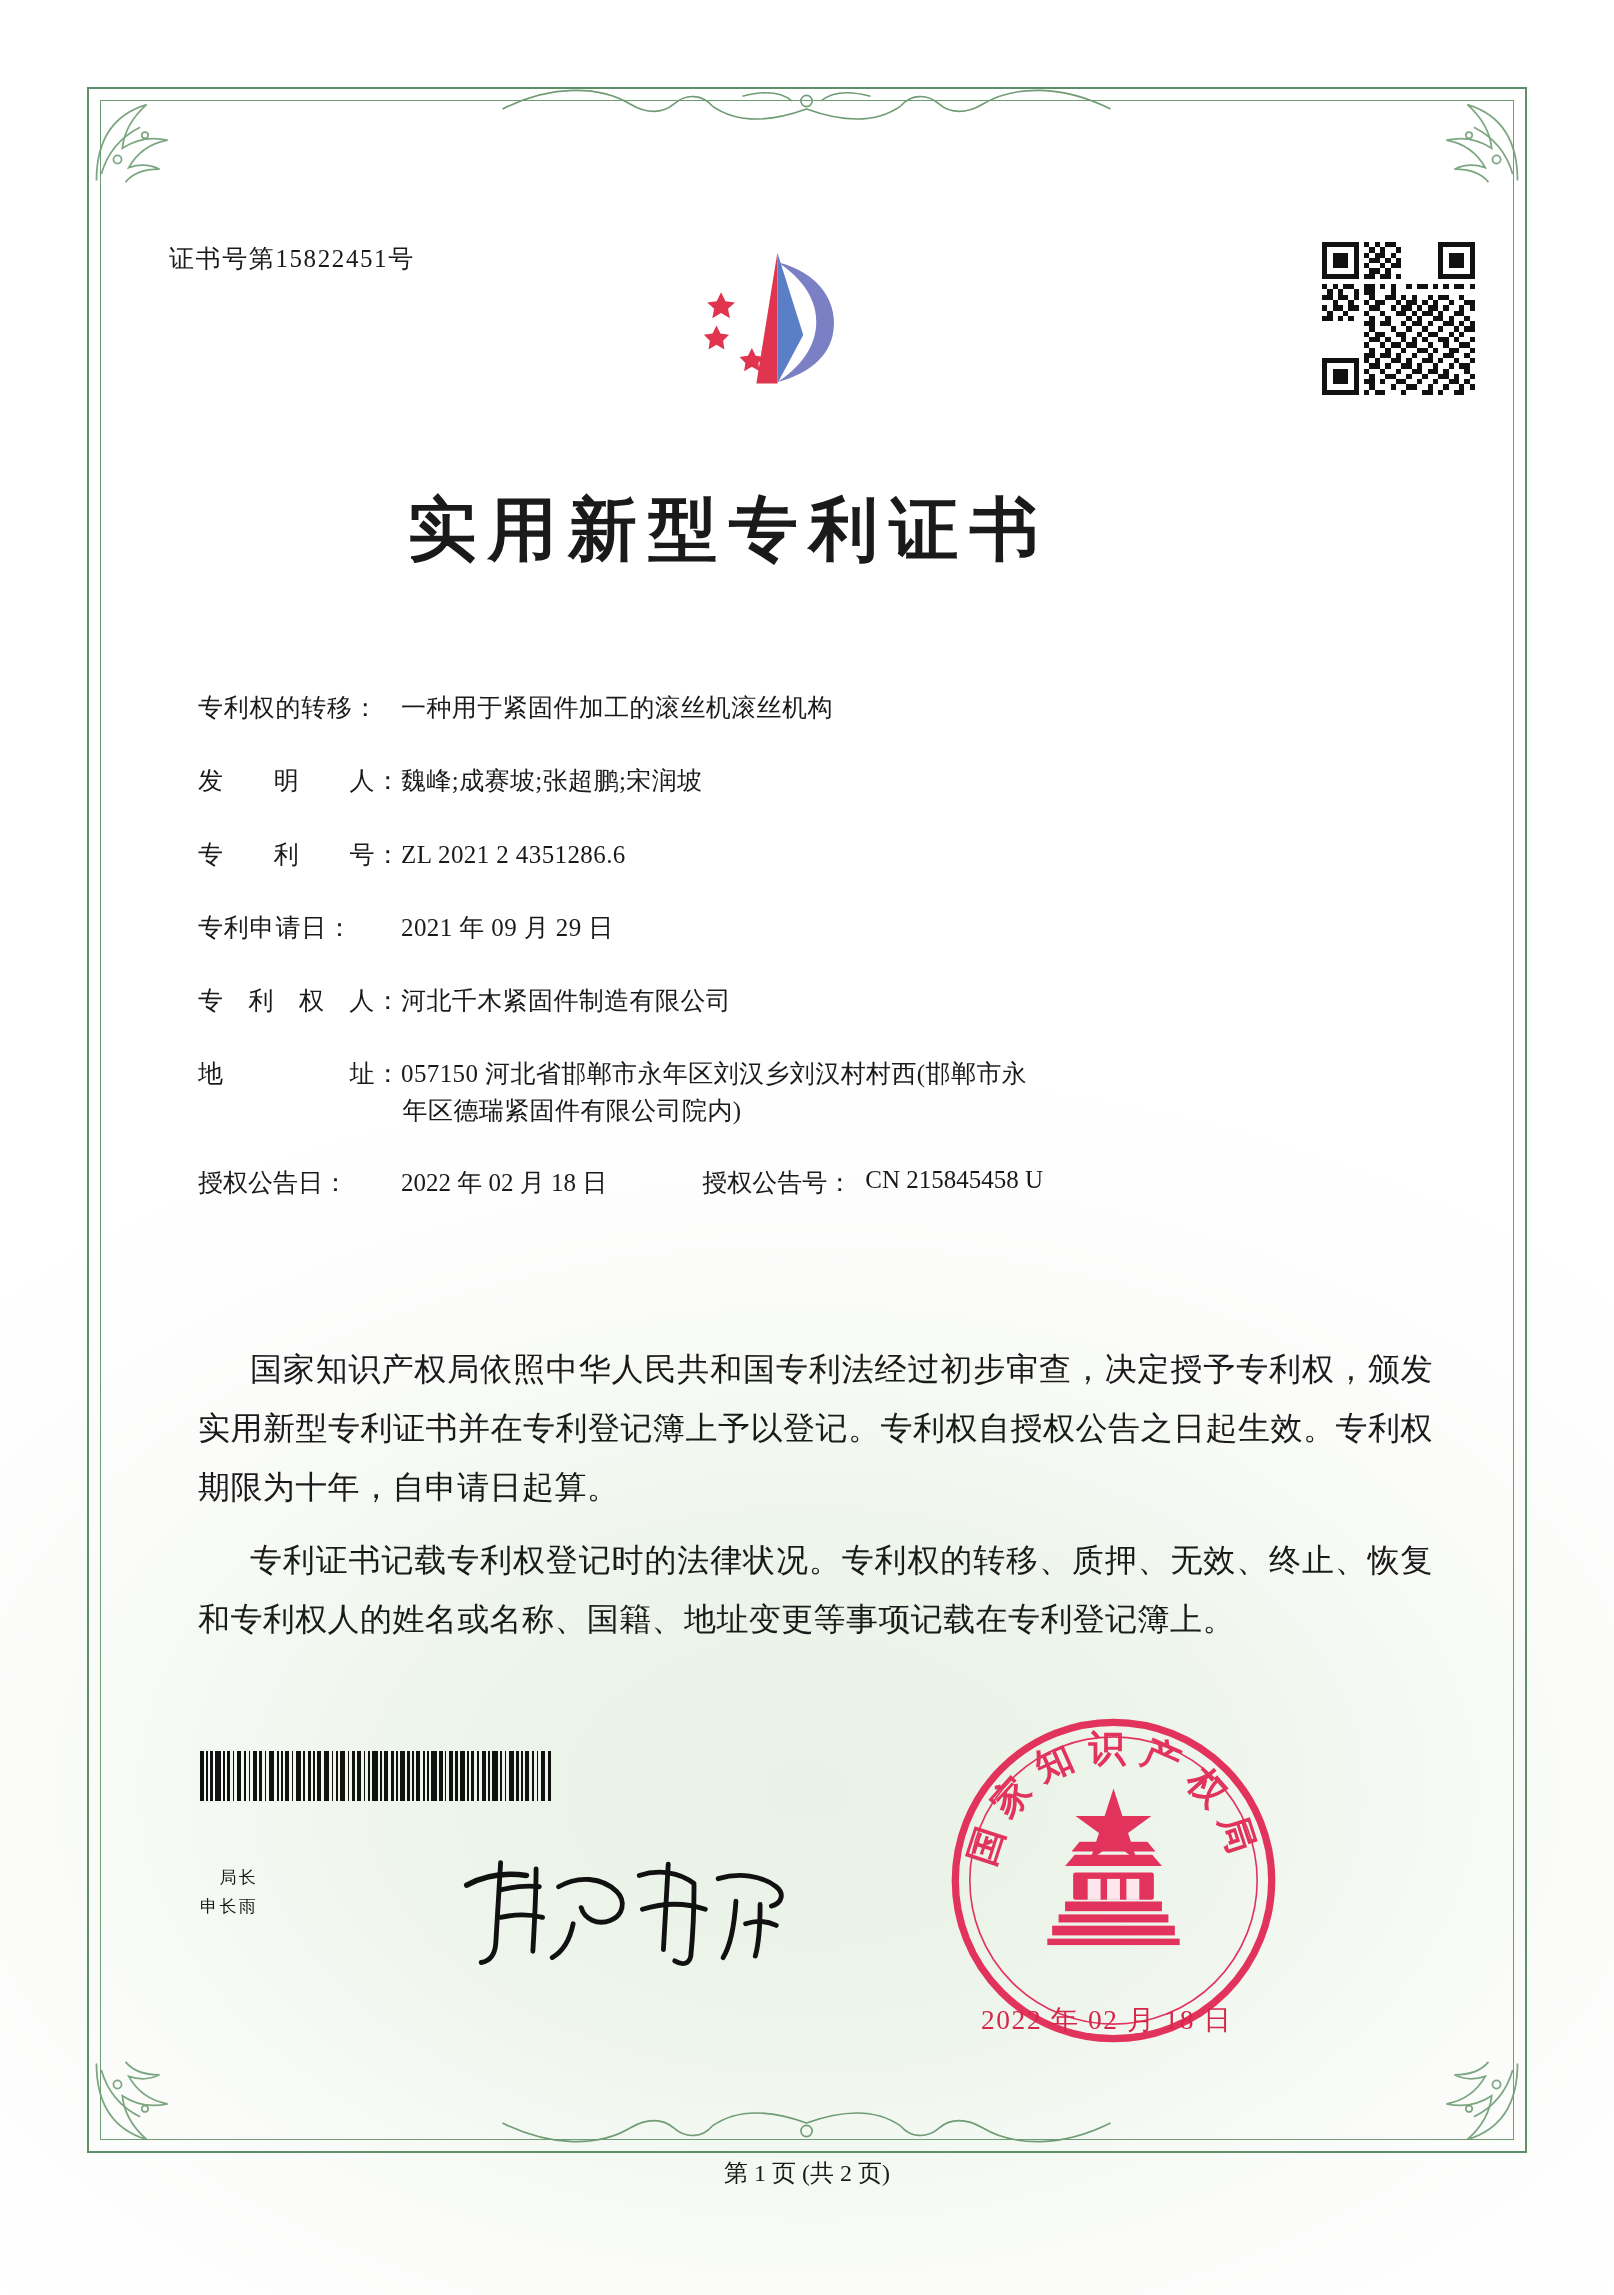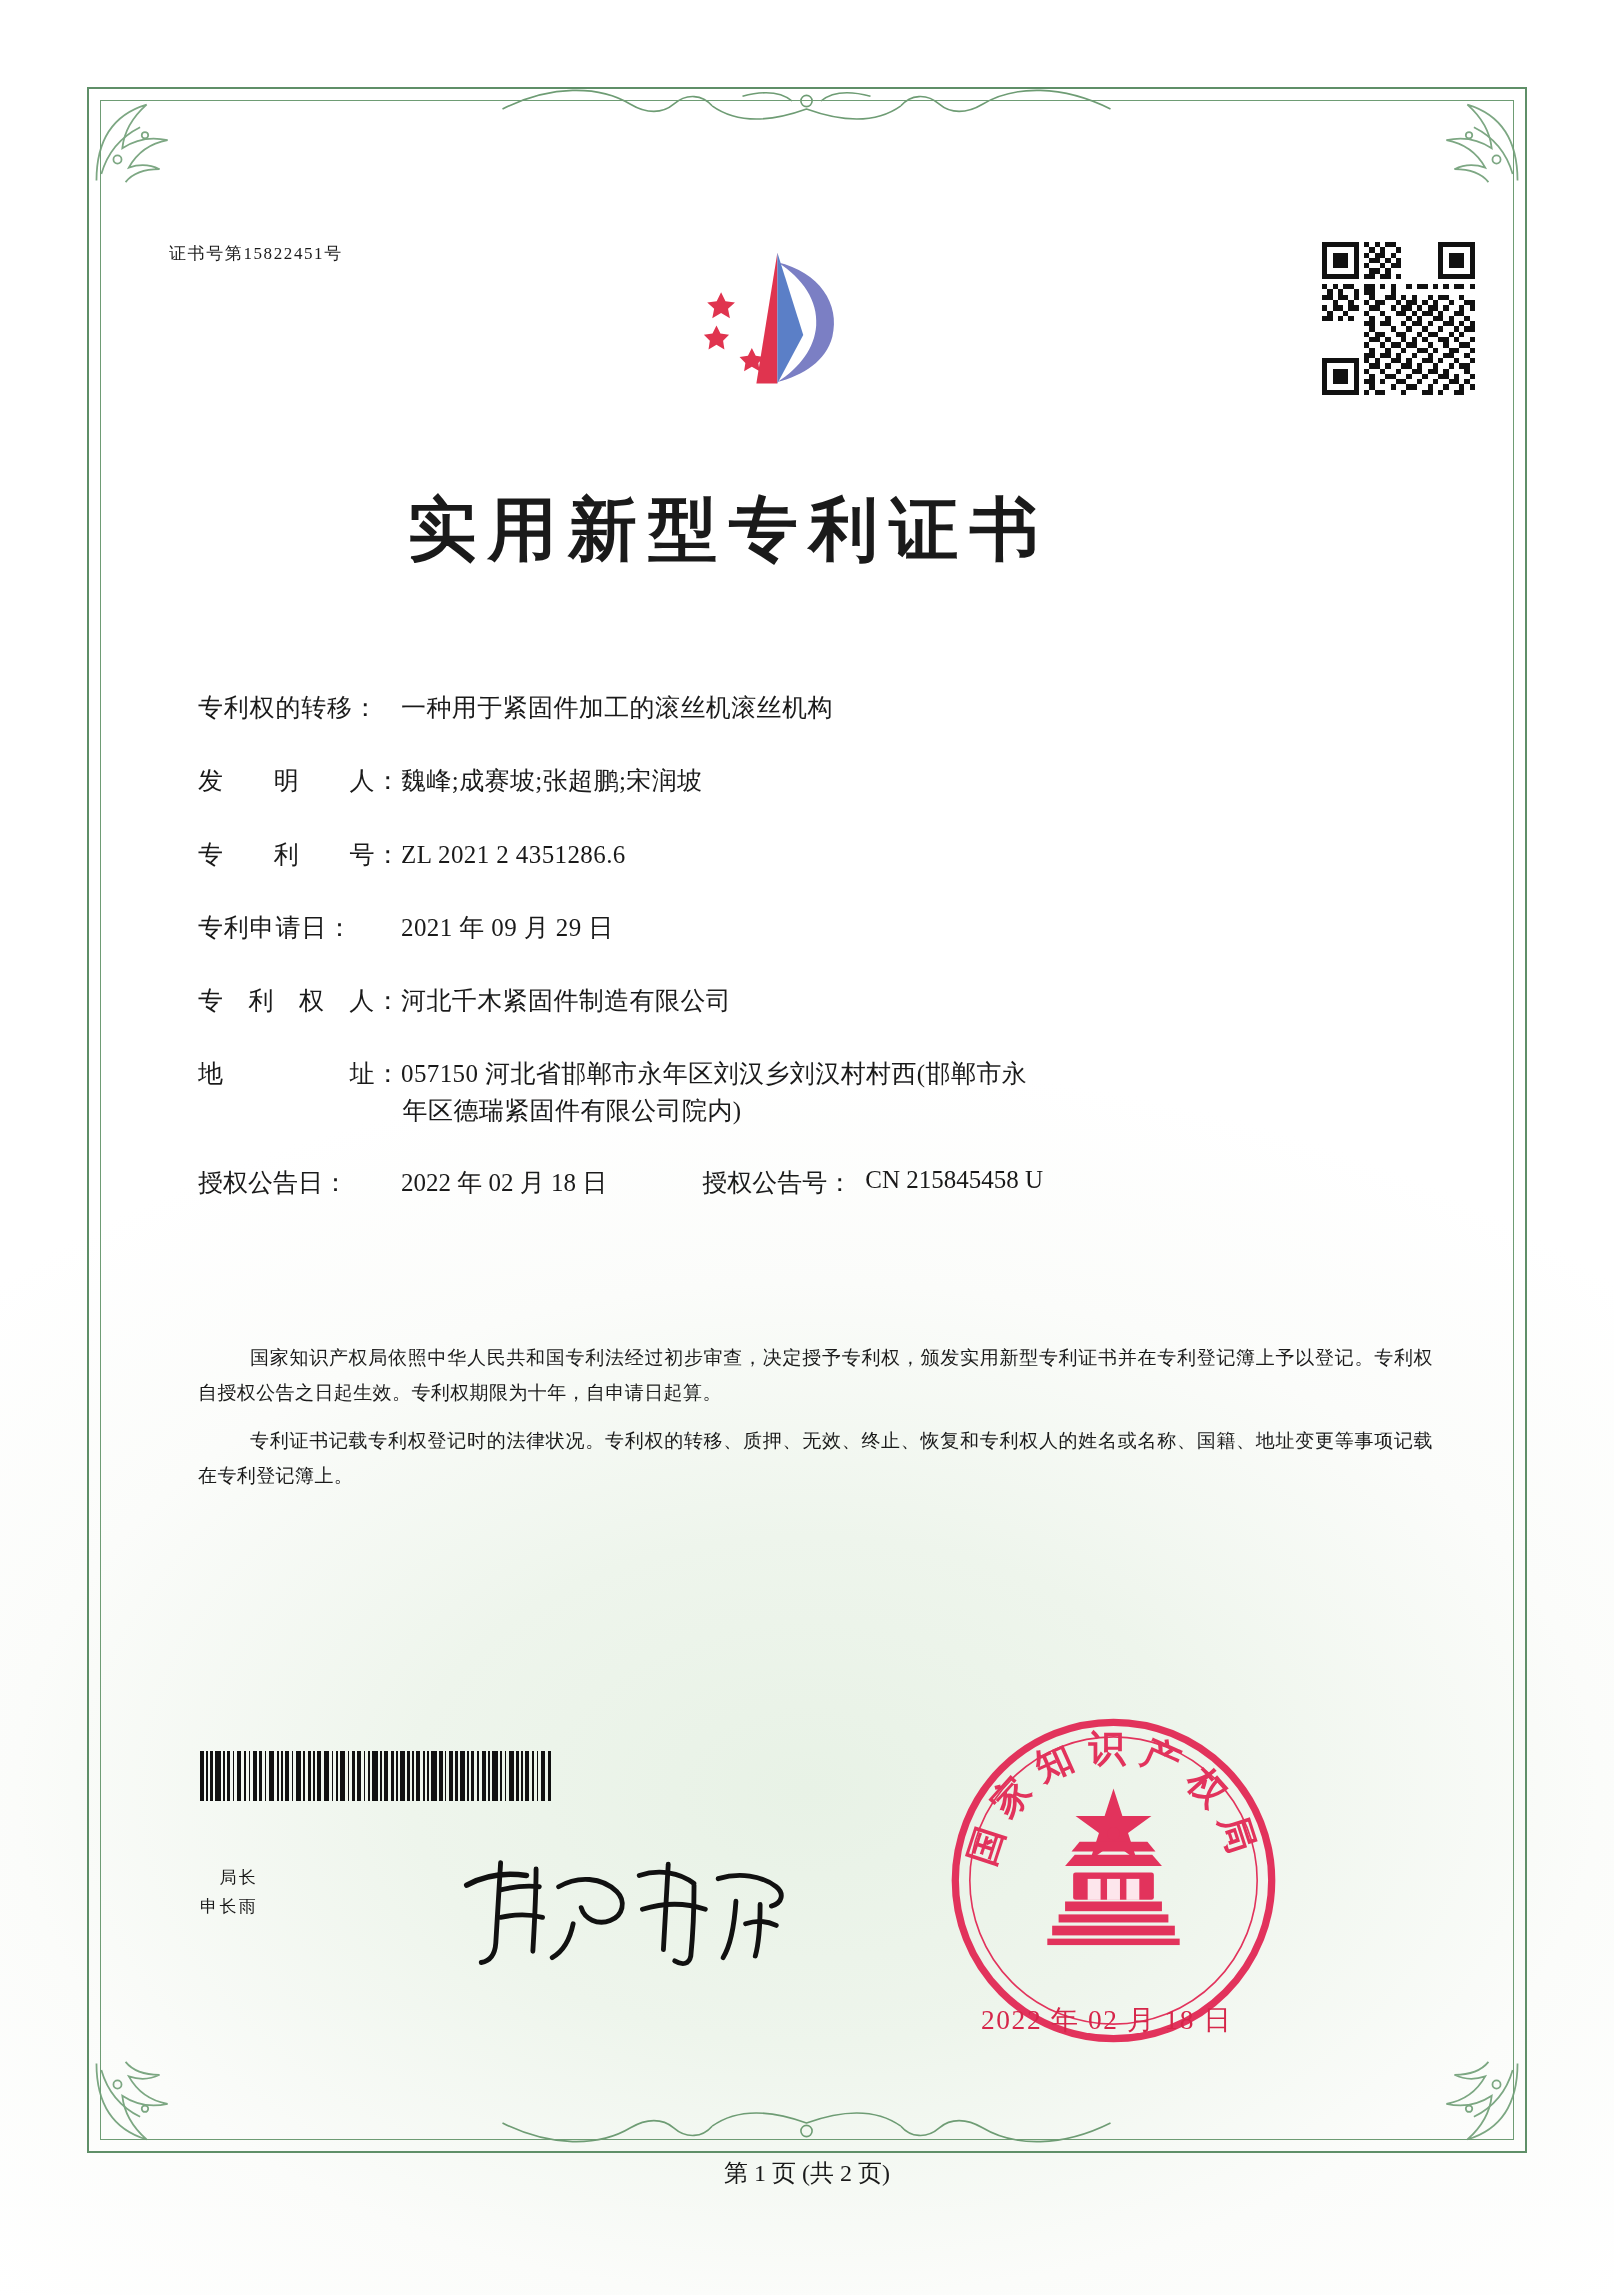--- a/index.html
+++ b/index.html
@@ -65,21 +65,21 @@
     width: 613px; height: 56px;
     color: #6e9c74;
     transform: scaleY(-1);
   }
   .bottom-flourish svg { width:100%; height:100%; display:block; }
 
   
   .cert-number {
     position: absolute;
     left: 169px; top: 242px;
-    font-size: 17px;
+    font-size: 25px;
     letter-spacing: 1.6px;
     white-space: nowrap;
   }
   .logo {
     position: absolute;
     left: 682px; top: 238px;
     width: 194px; height: 178px;
   }
   .logo svg { width: 100%; height: 100%; display: block; }
   .qr {
@@ -135,21 +135,21 @@
   .row-inline .label { width: 203px; flex: 0 0 203px; white-space: nowrap;}
   .row-inline .value { white-space: nowrap; }
   .row-inline .label2 { margin-left: 95px; white-space: nowrap; }
   .row-inline .value2 { margin-left: 13px; white-space: nowrap; }
 
   
   .body-text {
     position: absolute;
     left: 198px; top: 1340px;
     width: 1235px;
-    font-size: 19px;
+    font-size: 32px;
     line-height: 1.85;
     letter-spacing: 0.4px;
   }
   .body-text p { margin: 0 0 13px 0; text-indent: 52px; text-align: justify; }
 
   
   .barcode {
     position: absolute;
     left: 200px; top: 1751px;
     width: 412px; height: 50px;

